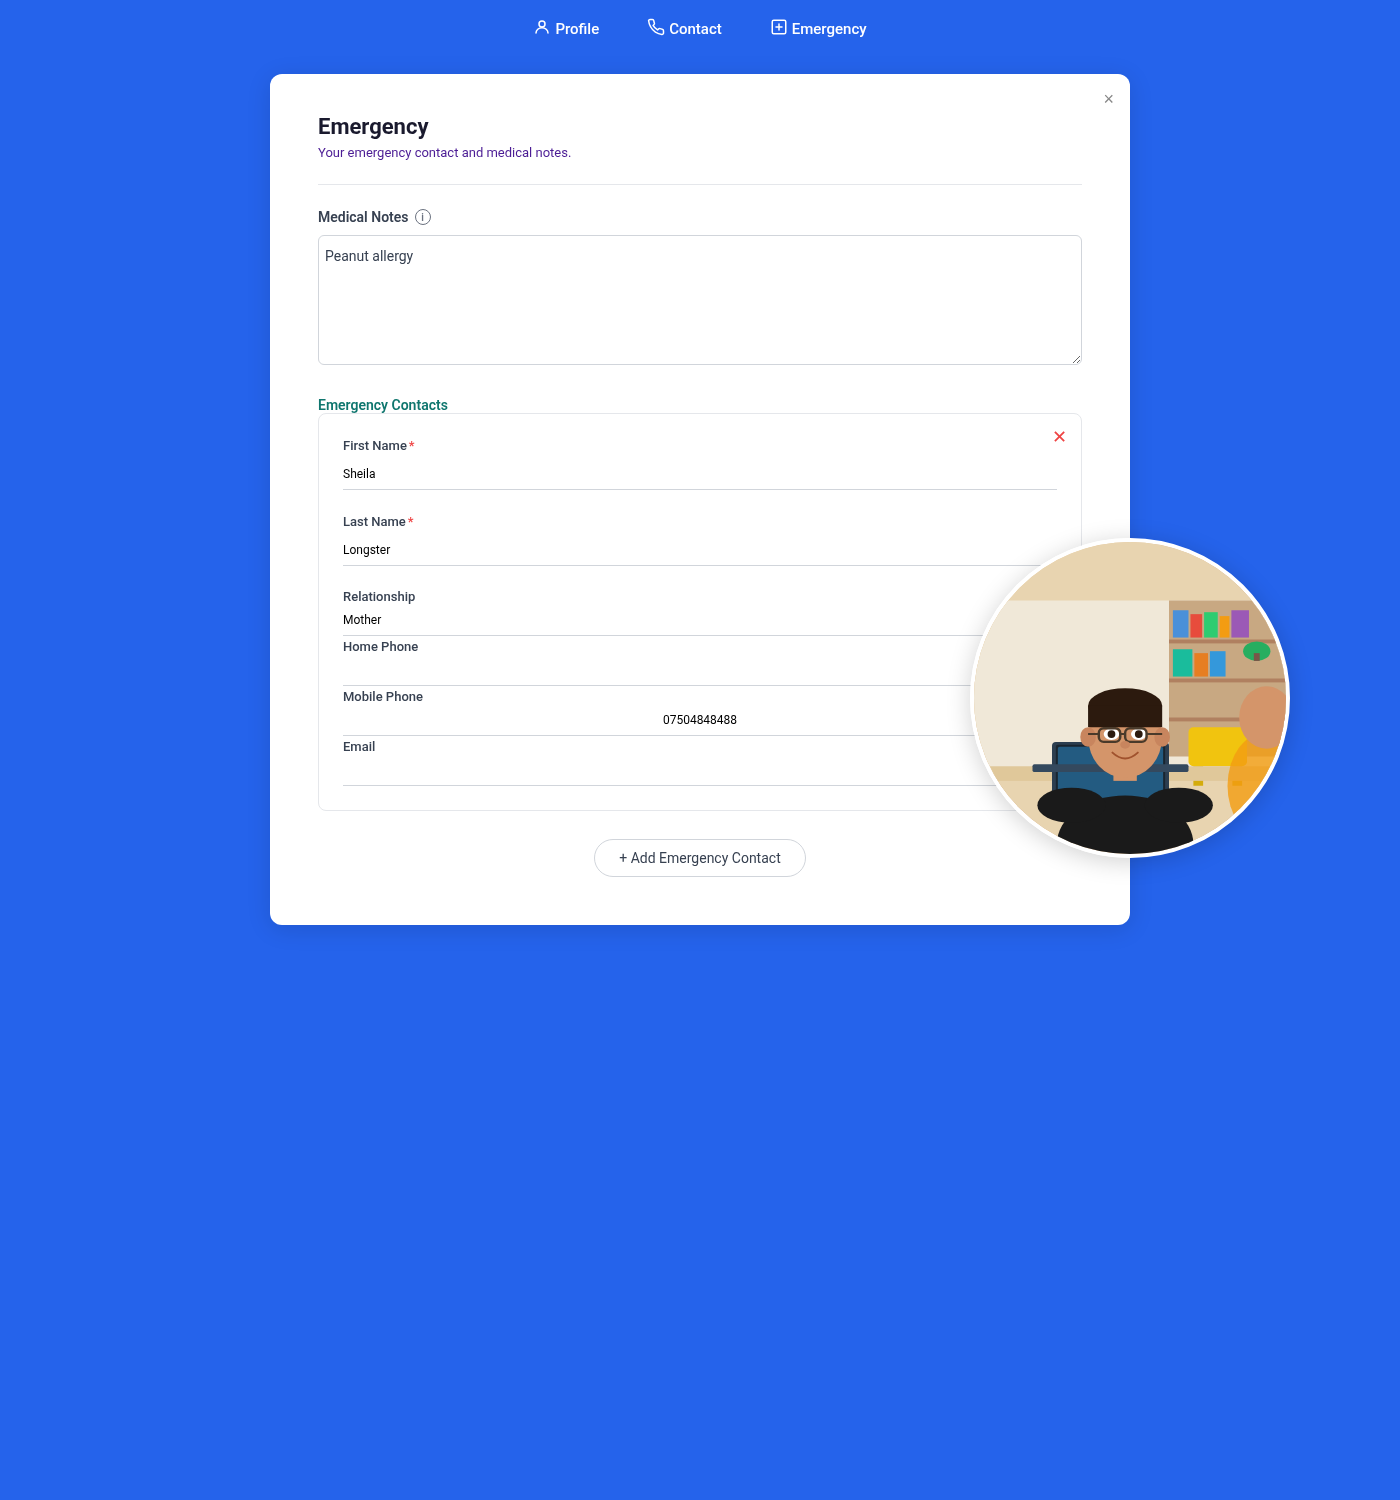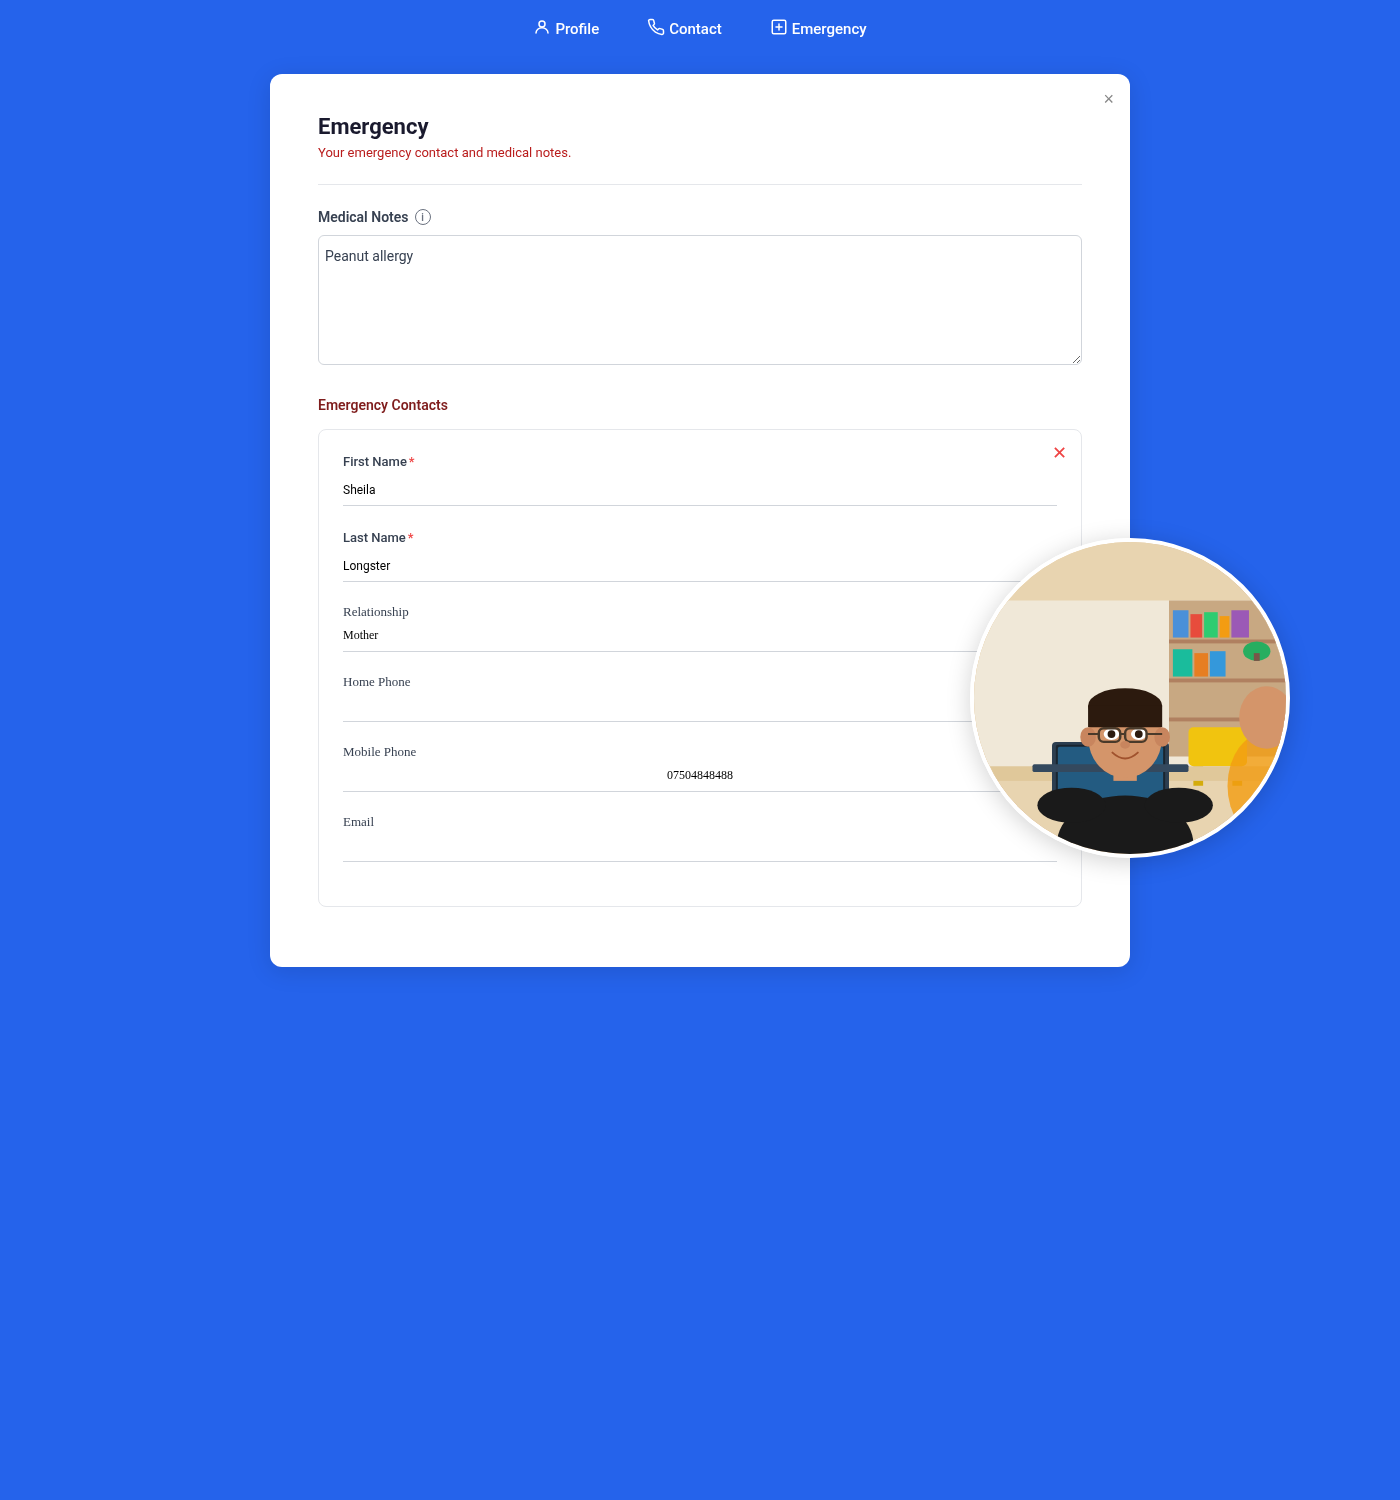--- a/index.html
+++ b/index.html
@@ -54,21 +54,21 @@
       line-height: 1;
     }
     .page-title {
       font-size: 22px;
       font-weight: 700;
       color: #1a1a2e;
       margin-bottom: 6px;
     }
     .page-subtitle {
       font-size: 13px;
-      color: #b91c1c;
+      color: #4c1d95;
       margin-bottom: 24px;
     }
     .section-divider {
       border: none;
       border-top: 1px solid #e5e7eb;
       margin-bottom: 24px;
     }
     .section-label {
       font-size: 14px;
       font-weight: 600;
@@ -98,23 +98,23 @@
       padding: 12px 6px;
       font-size: 14px;
       color: #374151;
       resize: vertical;
       outline: none;
       font-family: inherit;
     }
     .emergency-contacts-label {
       font-size: 14px;
       font-weight: 600;
-      color: #7f1d1d;
+      color: #0f766e;
       margin-top: 28px;
-      margin-bottom: 16px;
+      margin-bottom: 0;
     }
     .contact-card {
       border: 1px solid #e5e7eb;
       border-radius: 8px;
       padding: 24px;
       position: relative;
       margin-bottom: 20px;
     }
     .remove-btn {
       position: absolute;
@@ -152,22 +152,20 @@
       border: none;
       border-bottom: 1px solid #d1d5db;
       padding: 8px 0;
       font-size: 12px;
       color: #000000;
       outline: none;
       font-family: inherit;
       background: transparent;
     }
     .form-group-full {
-      margin-bottom: 20px;
-      font-family: Liberation Serif, serif;
     }
     .add-contact-btn {
       display: flex;
       align-items: center;
       justify-content: center;
       gap: 6px;
       border: 1px solid #d1d5db;
       border-radius: 20px;
       background: white;
       padding: 10px 24px;
@@ -312,20 +310,25 @@
           <label class="form-label">Mobile Phone</label>
           <input class="form-input" type="text" value="07504848488" style="width: 100%; text-align: center;">
         </div>
 
         <div class="form-group-full">
           <label class="form-label">Email</label>
           <input class="form-input" type="email" value="" style="width: 100%;">
         </div>
       </div>
 
+      <div style="display:flex; justify-content:center; margin-top:8px;">
+        <button class="add-contact-btn">
+          <span>+ Add Emergency Contact</span>
+        </button>
+      </div>
     </div>
 
   </div>
 
   <div class="avatar-circle">
     <svg width="320" height="320" viewBox="0 0 320 320" xmlns="http://www.w3.org/2000/svg">
 
       <rect width="320" height="320" fill="#e8d4b0"></rect>
 
       <rect x="0" y="60" width="320" height="180" fill="#f0e8d8"></rect>

